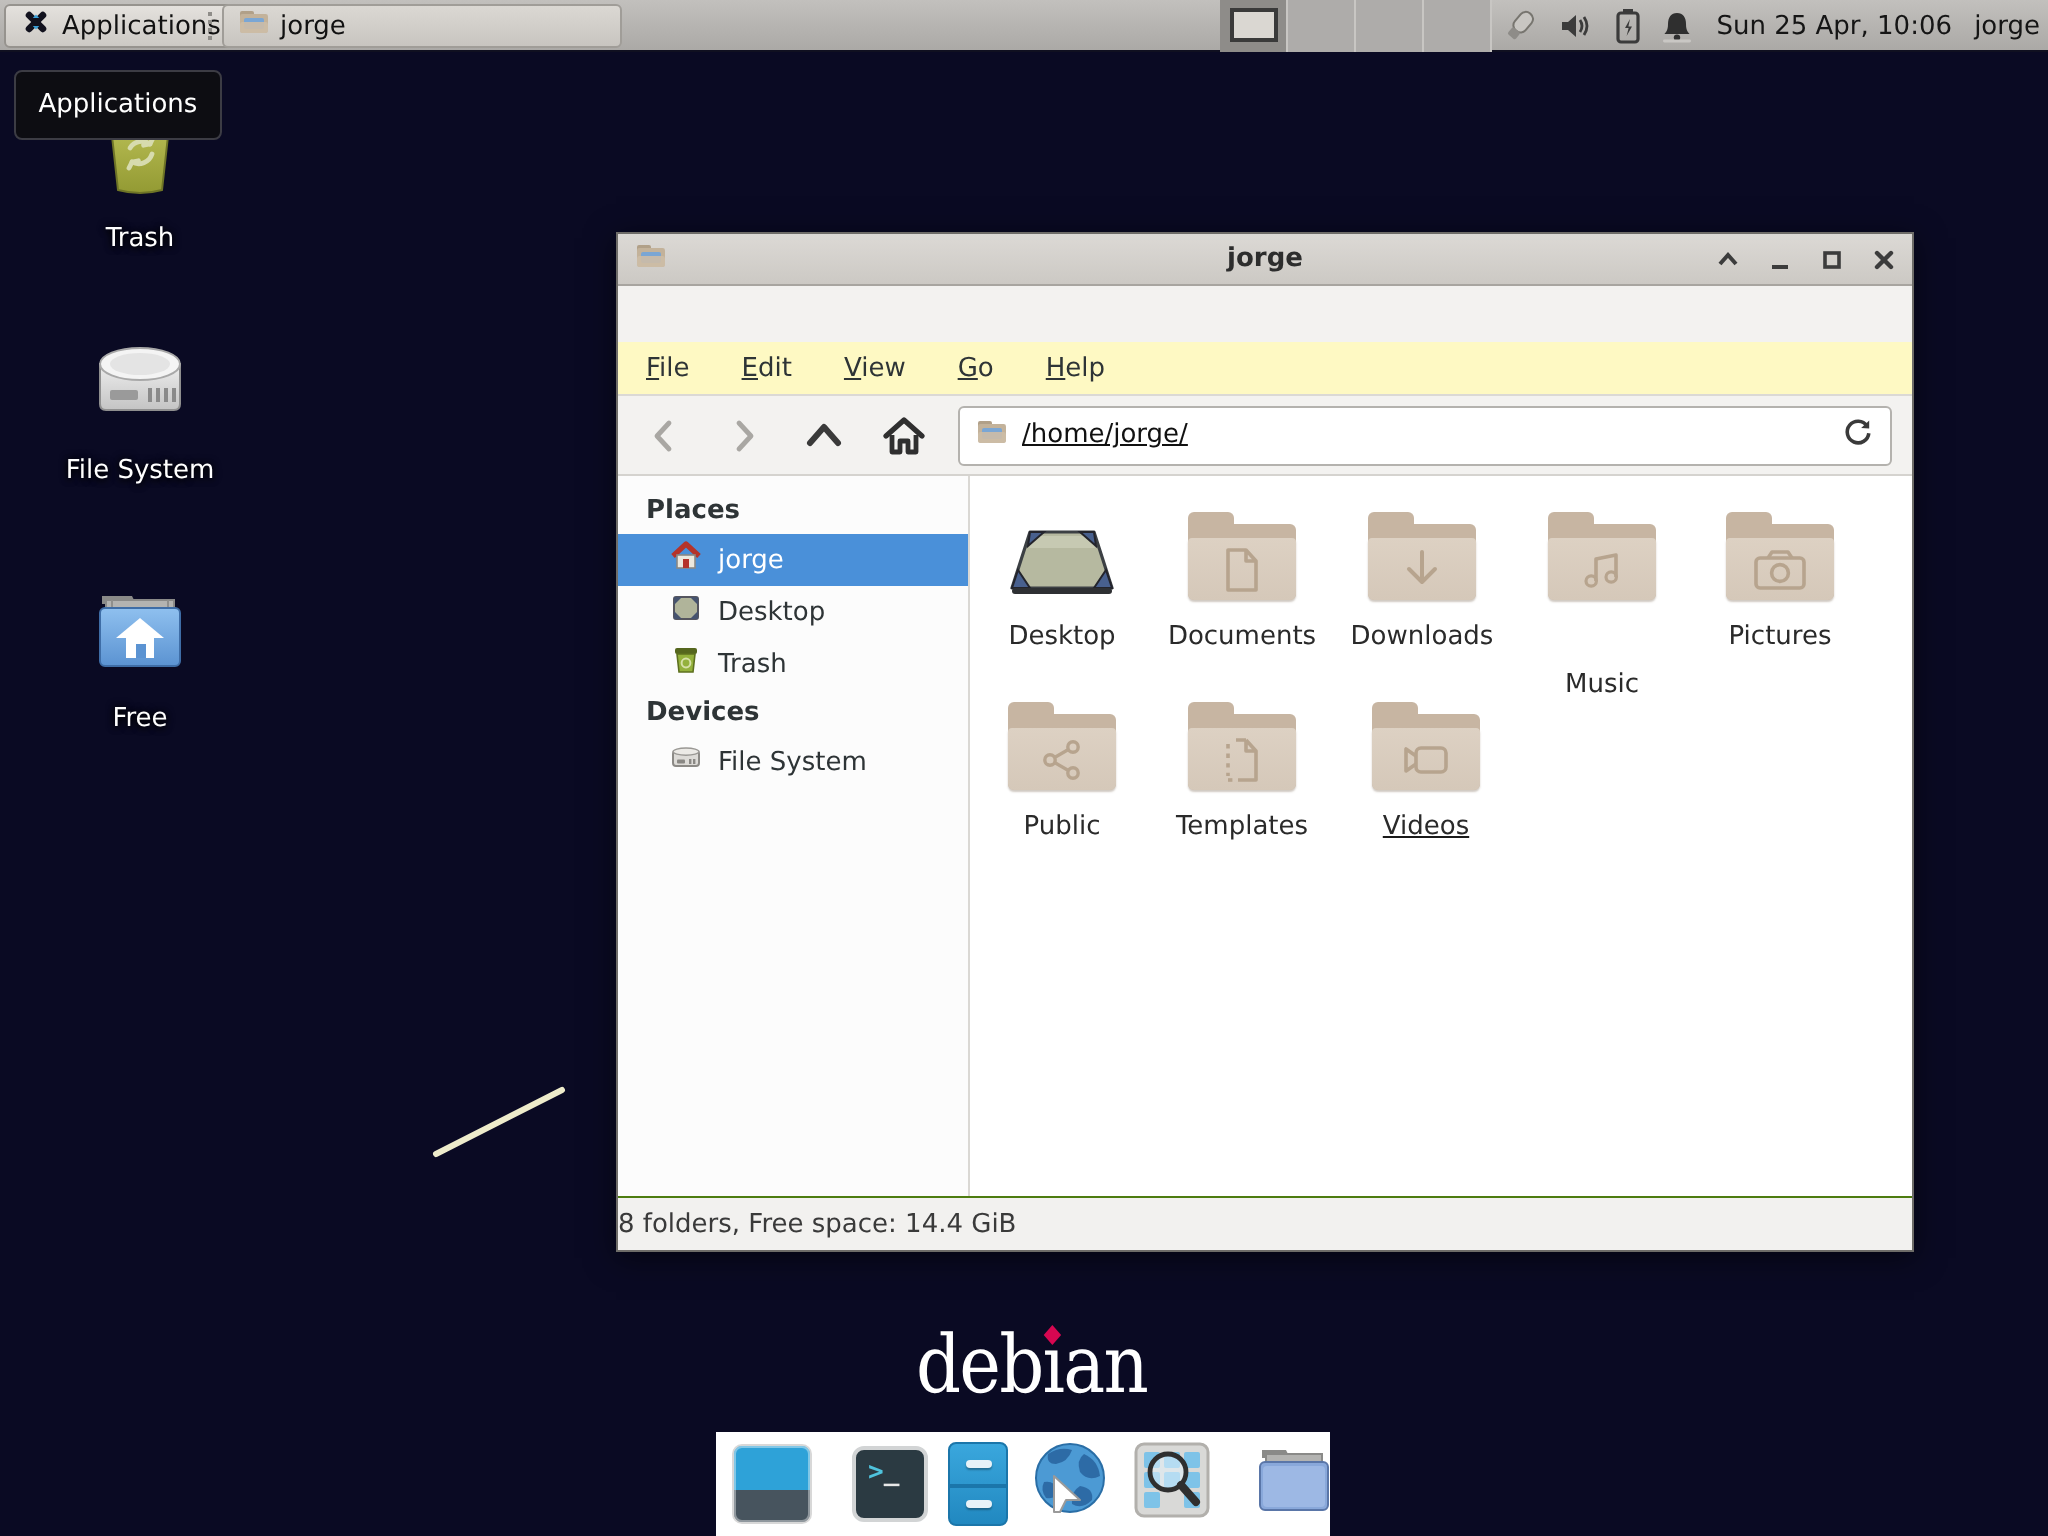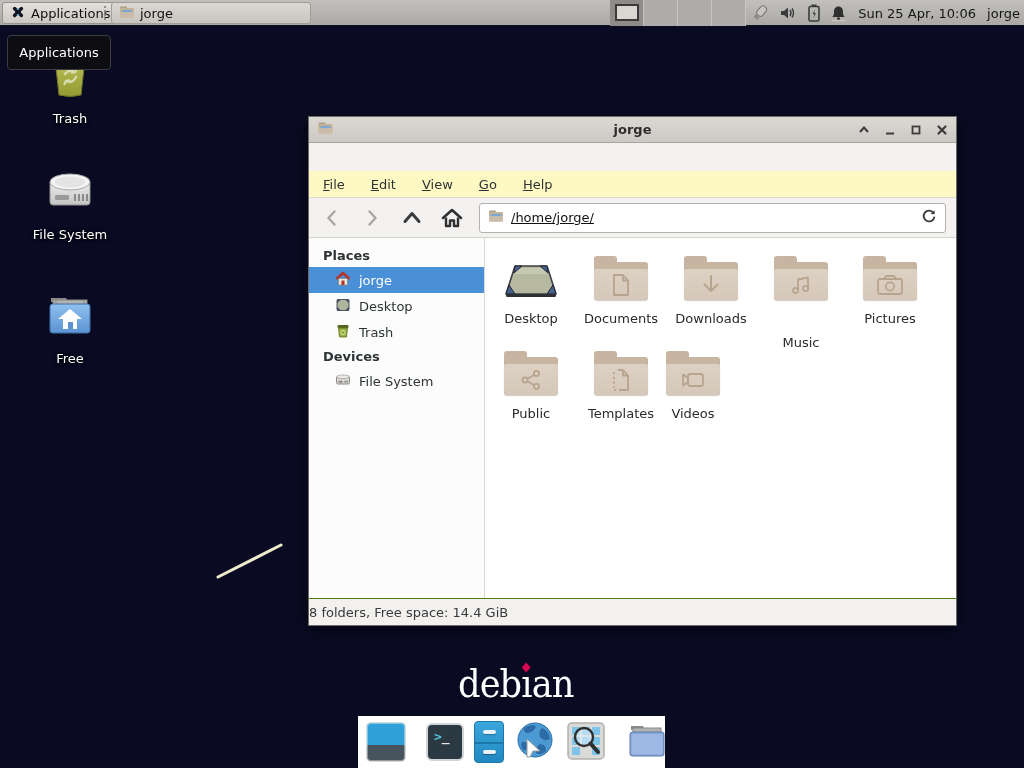--- a/index.html
+++ b/index.html
@@ -491,21 +491,21 @@
             <svg width="22" height="24" viewBox="0 0 22 24">
               <path d="M13 2 L18 7.5 L18 22 L9 22 M13 2 L13 7.5 L18 7.5 M13 2 L8 2" fill="none" stroke="#b7a48e" stroke-width="1.8" stroke-linejoin="round"></path>
               <path d="M4 4 L4 20" stroke="#b7a48e" stroke-width="1.8" stroke-dasharray="2.2 2.6"></path>
               <path d="M4 22 L7 22" stroke="#b7a48e" stroke-width="1.8" stroke-dasharray="2.2 2.6"></path>
             </svg>
           </span>
         </span>
         <span class="flabel">Templates</span>
       </div>
 
-      <div class="fcell" style="left:163px; top:111px;">
+      <div class="fcell" style="left:183px; top:111px;text-decoration:underline;">
         <span class="folder48">
           <span class="f-tab"></span>
             <span class="f-back"></span>
           <span class="f-front">
             <svg width="28" height="20" viewBox="0 0 28 20">
               <rect x="9" y="4" width="15" height="12" rx="2.5" fill="none" stroke="#b7a48e" stroke-width="1.8"></rect>
               <path d="M9 8 L4 4.5 L4 15.5 L9 12" fill="none" stroke="#b7a48e" stroke-width="1.8" stroke-linejoin="round"></path>
             </svg>
           </span>
         </span>

